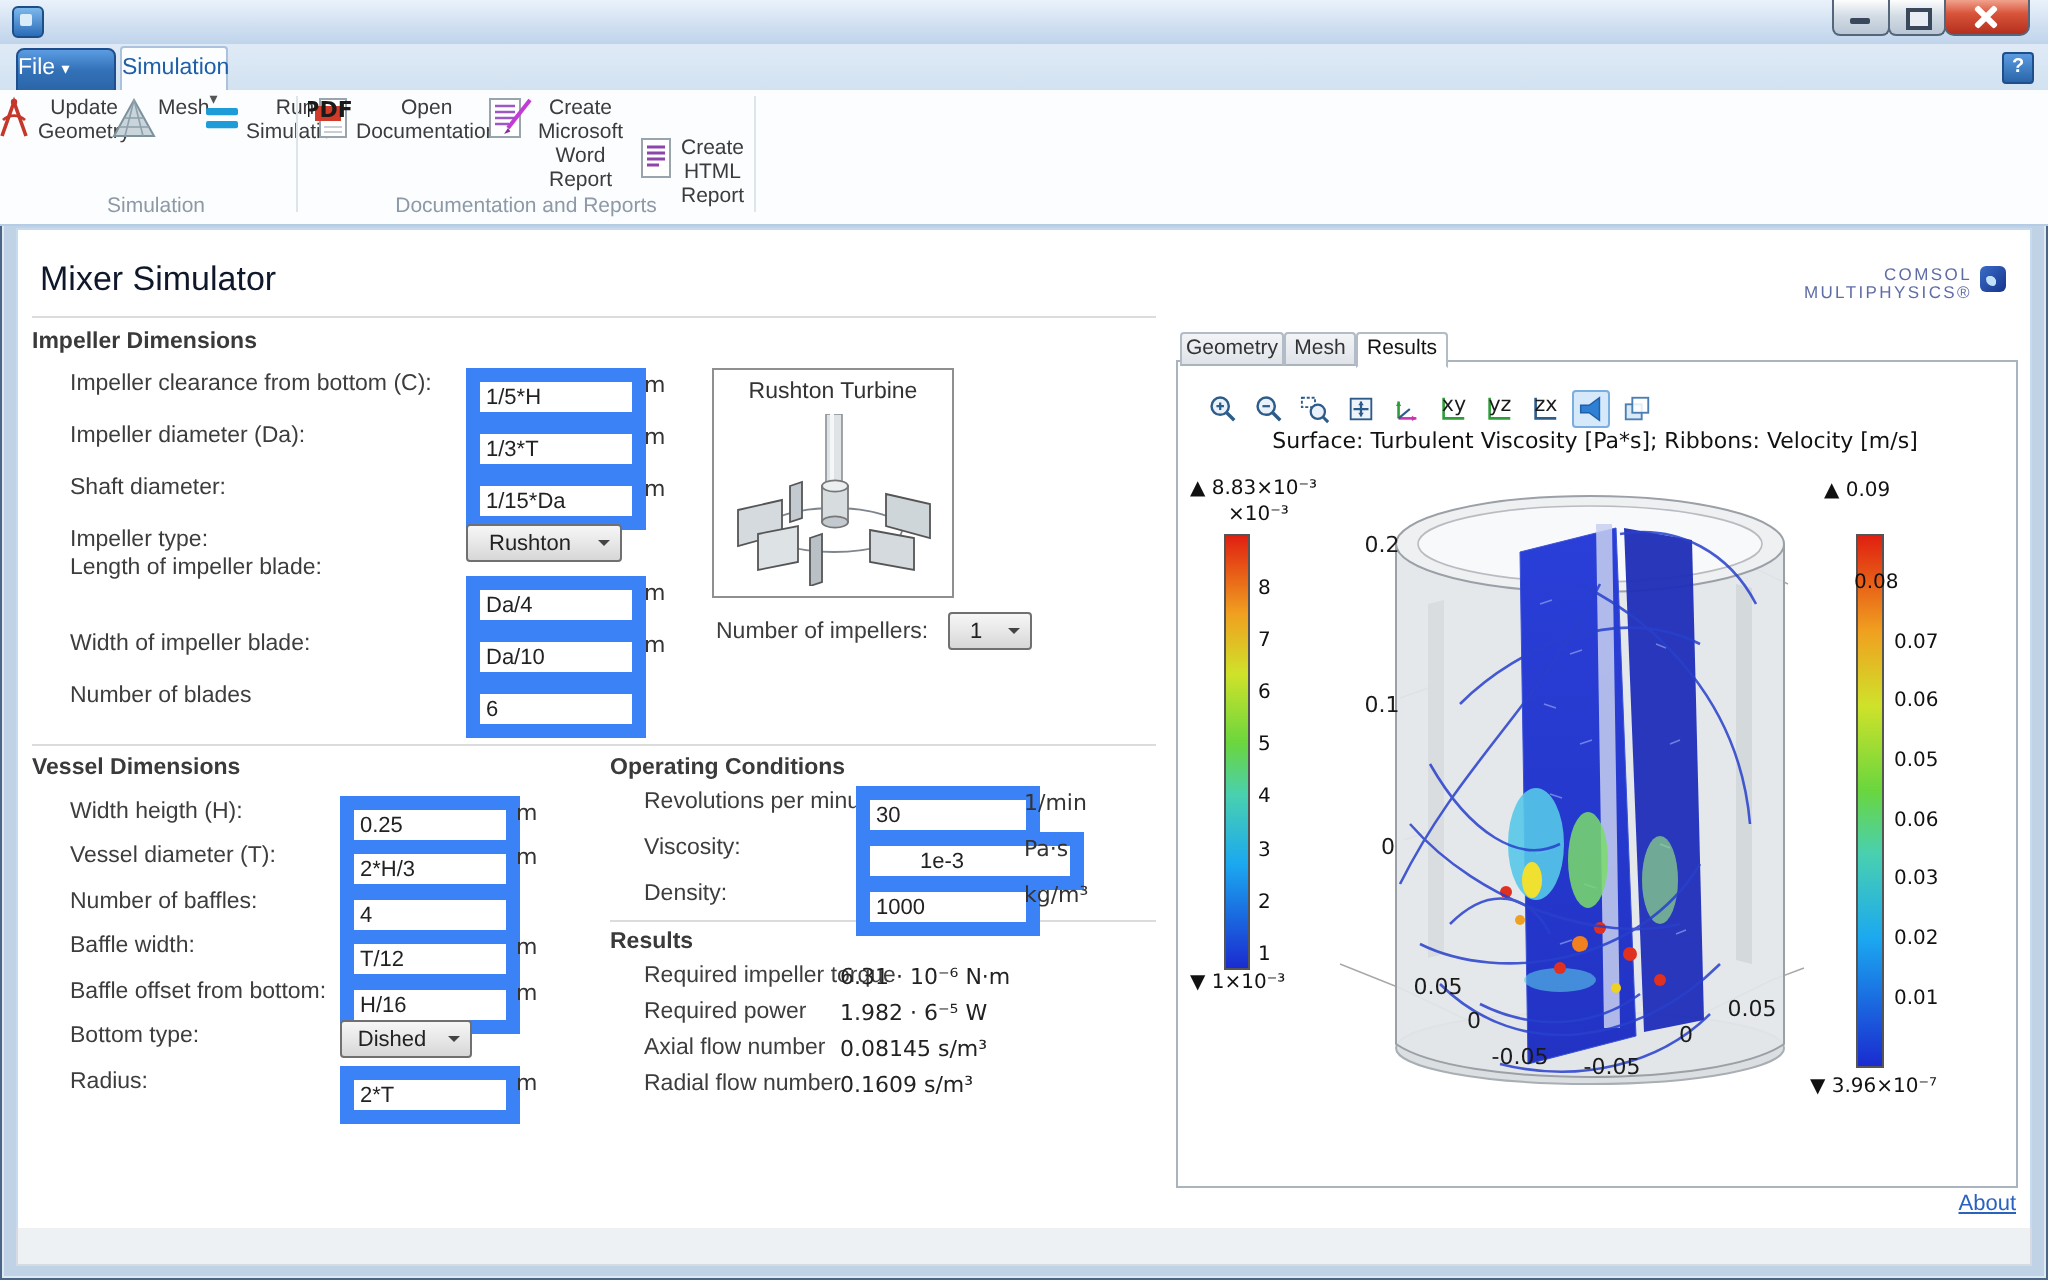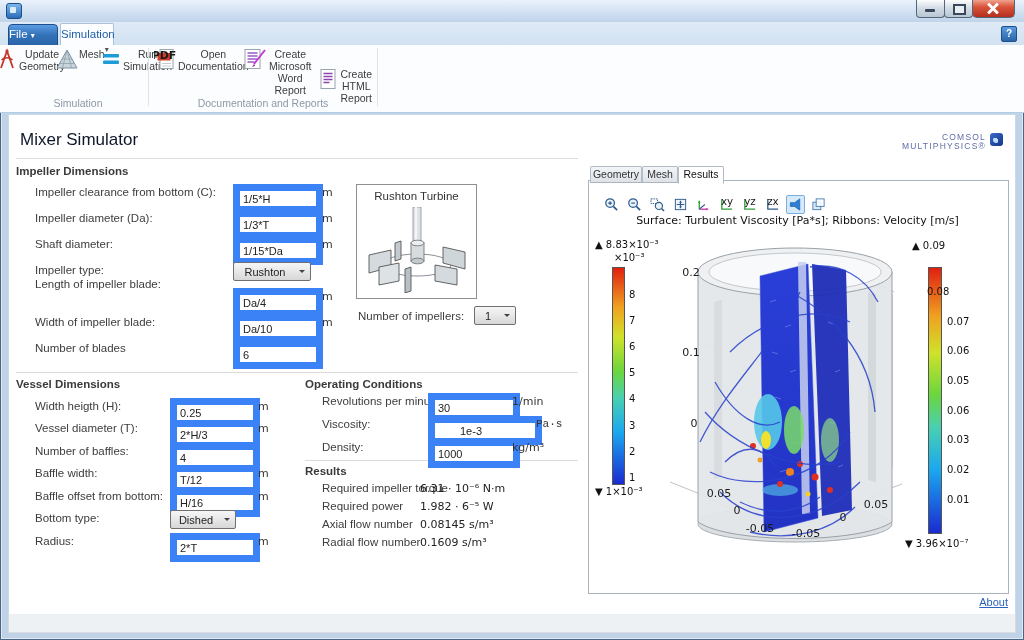--- a/index.html
+++ b/index.html
@@ -449,21 +449,21 @@
     <span class="dd-arrow"></span>
   </div>
 <div class="flabel" style="left: 35px; top: 535px;">Radius:</div>
 <input class="txt" value="2*T" style="left: 170px; top: 533px; width: 70px;">
 <div class="funit" style="left: 258px; top: 535px;">m</div>
 <div class="flabel" style="left: 322px; top: 395px;">Revolutions per minute:</div>
 <input class="txt" value="30" style="left: 428px; top: 393px; width: 72px;">
 <div class="funit" style="left: 512px; top: 395px;">1/min</div>
 <div class="flabel" style="left: 322px; top: 418px;">Viscosity:</div>
 <input class="txt" value="1e-3" style="left: 428px; top: 416px; width: 72px; padding-left: 25px;">
-<div class="funit" style="left: 536px; top: 418px; font-family: Liberation Mono, monospace;">Pa·s</div>
+<div class="funit" style="left: 512px; top: 418px;">Pa·s</div>
 <div class="flabel" style="left: 322px; top: 441px;">Density:</div>
 <input class="txt" value="1000" style="left: 428px; top: 439px; width: 72px;">
 <div class="funit" style="left: 512px; top: 441px;">kg/m³</div>
 <div class="flabel" style="left: 322px; top: 482px;">Required impeller torque</div>
 <div class="rvalue" style="left: 420px; top: 482px;">6.31 · 10⁻⁶ N·m</div>
 <div class="flabel" style="left: 322px; top: 500px; text-align: right;">Required power</div>
 <div class="rvalue" style="left: 420px; top: 500px;">1.982 · 6⁻⁵ W</div>
 <div class="flabel" style="left: 322px; top: 518px;">Axial flow number</div>
 <div class="rvalue" style="left: 420px; top: 518px;">0.08145 s/m³</div>
 <div class="flabel" style="left: 322px; top: 536px;">Radial flow number</div>

